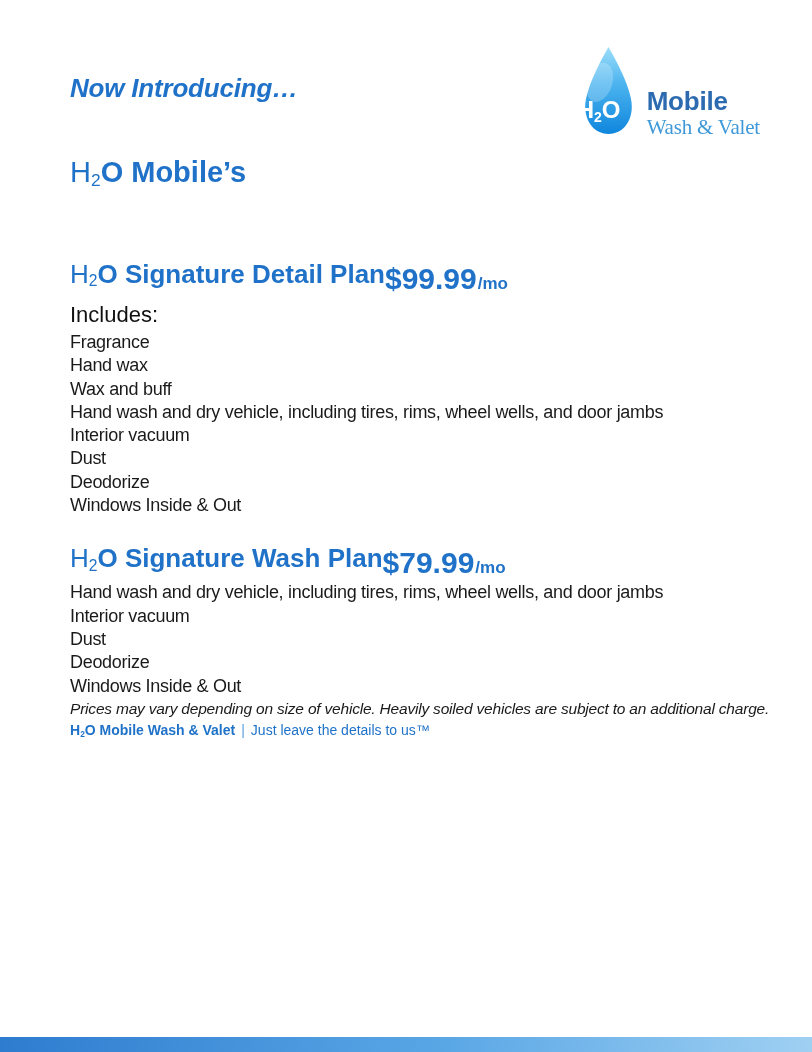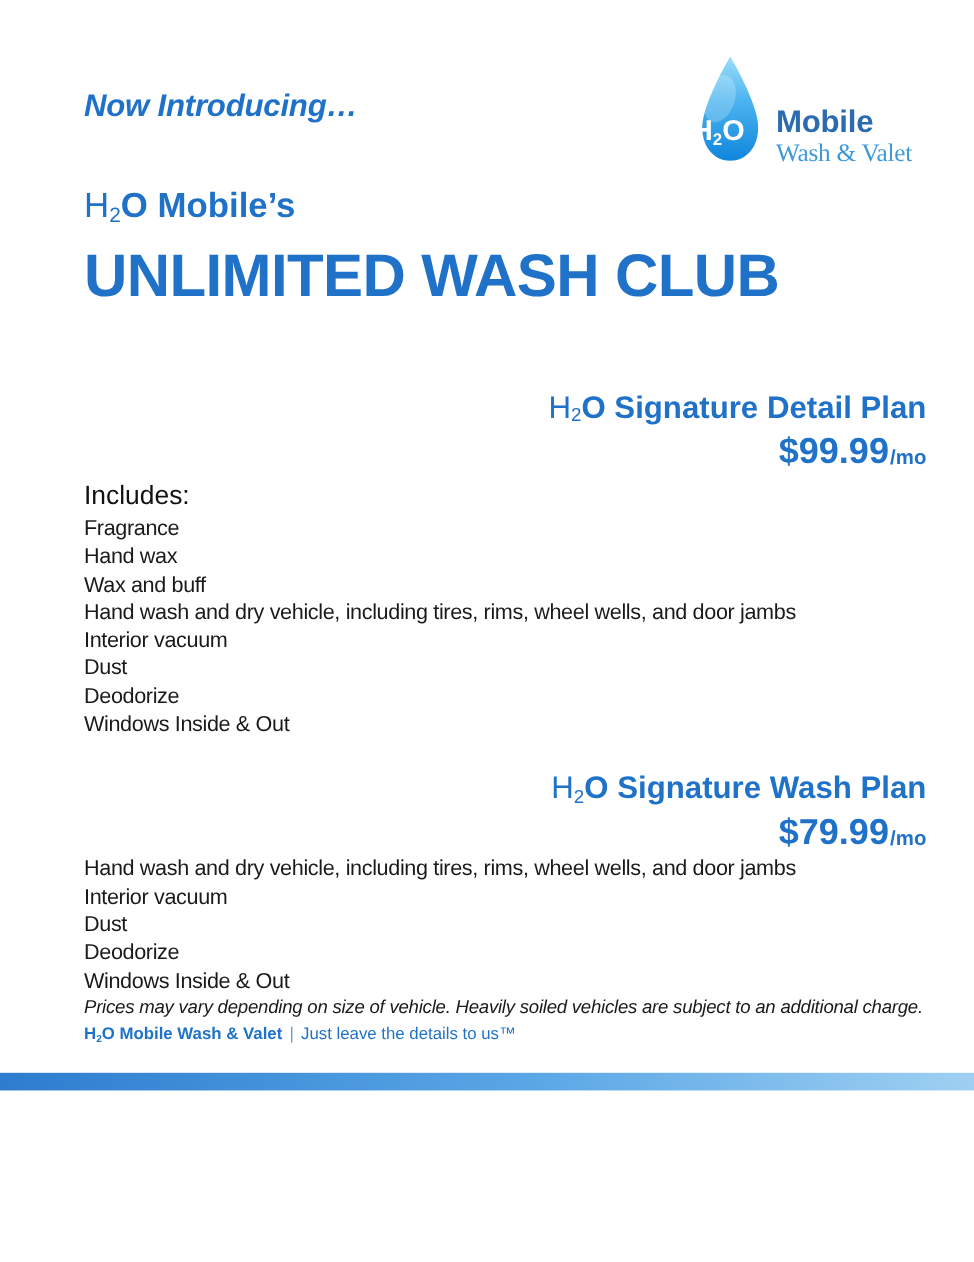--- a/index.html
+++ b/index.html
@@ -7,21 +7,21 @@
     --logo-name:#2d6bb0;
     --logo-tagline:#3f99d9;
     --ink:#1a1a1a;
     --bar-left:#2e7ccf;
     --bar-mid:#5aa7e6;
     --bar-right:#9fd0f2;
   }
   *{margin:0;padding:0;box-sizing:border-box;}
   html,body{background:#ffffff;}
   body{font-family:"Liberation Sans", sans-serif;color:var(--ink);}
-  .page{position:relative;width:812px;height:909px;background:#fff;overflow:hidden;}
+  .page{position:relative;width:812px;height:1052px;background:#fff;overflow:hidden;}
   .content{padding:0 40px 0 70px;}
 
   
   .header{position:relative;height:155px;}
   .intro{position:absolute;left:70px;top:73px;font-size:26px;font-weight:bold;font-style:italic;color:var(--accent);letter-spacing:-0.2px;}
   .logo{position:absolute;right:52px;top:42px;display:flex;align-items:flex-end;}
   .drop-wrap{position:relative;width:63px;height:97px;}
   .drop-wrap svg{display:block;width:63px;height:97px;}
   .drop-label{position:absolute;left:0;right:0;top:54px;text-align:left;color:#ffffff;font-weight:bold;font-size:24px;letter-spacing:0;}
   .drop-label .sub2{font-size:14px;position:relative;top:4px;}
@@ -29,21 +29,21 @@
   .logo-name{font-size:26px;font-weight:bold;color:var(--logo-name);letter-spacing:-0.2px;}
   .logo-tagline{font-size:21px;color:var(--logo-tagline);margin-top:3px;letter-spacing:-0.2px;font-family:Liberation Serif, serif;}
 
   
   .subtitle{font-size:29px;color:var(--accent);line-height:34px;}
   .subtitle .bold{font-weight:bold;}
   .sub2{font-size:0.6em;position:relative;top:0.22em;}
   .main-title{font-size:50px;font-weight:bold;color:var(--accent);line-height:56px;margin-top:10px;letter-spacing:-0.5px;white-space:nowrap;}
 
   
-  .plan-head{display:flex;align-items:flex-end;line-height:34px;flex-direction:column;}
+  .plan-head{display:flex;align-items:flex-end;line-height:34px;}
   .plan-head.first{margin-top:64px;}
   .plan-head.second{margin-top:24px;}
   .plan-name{font-size:26px;color:var(--accent);}
   .plan-name .b{font-weight:bold;}
   .plan-price{margin-right:0px;display:flex;align-items:flex-end;color:var(--accent);font-weight:bold;padding-right:0;}
   .plan-price .amount{font-size:30px;line-height:32px;}
   .plan-price .per{font-size:17px;line-height:22px;margin-left:1px;}
   .includes{font-size:22px;color:#111;margin-top:7px;line-height:26px;}
   .plan-items{margin-top:3px;}
   .plan-items.tight{margin-top:2px;}
@@ -87,21 +87,20 @@
       <div class="logo-text">
         <div class="logo-name">Mobile</div>
         <div class="logo-tagline">Wash &amp; Valet</div>
       </div>
     </div>
   </div>
 
   <div class="content">
 
     <div class="subtitle"><span>H</span><span class="sub2">2</span><span class="bold">O Mobile’s</span></div>
-    <h1 class="main-title">UNLIMITED WASH CLUB</h1>
 
     <div class="plan-head first">
       <div class="plan-name"><span>H</span><span class="sub2">2</span><span class="b">O Signature Detail Plan</span></div>
       <div class="plan-price">
           <span class="amount">$99.99</span>
           <span class="per">/mo</span>
         </div>
     </div>
     <div class="includes">Includes:</div>
     <div class="plan-items">

